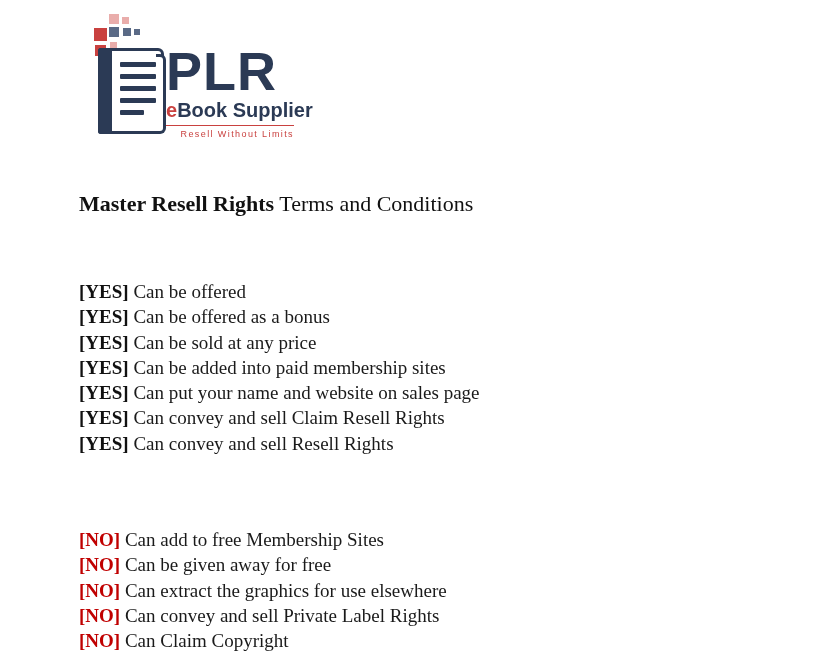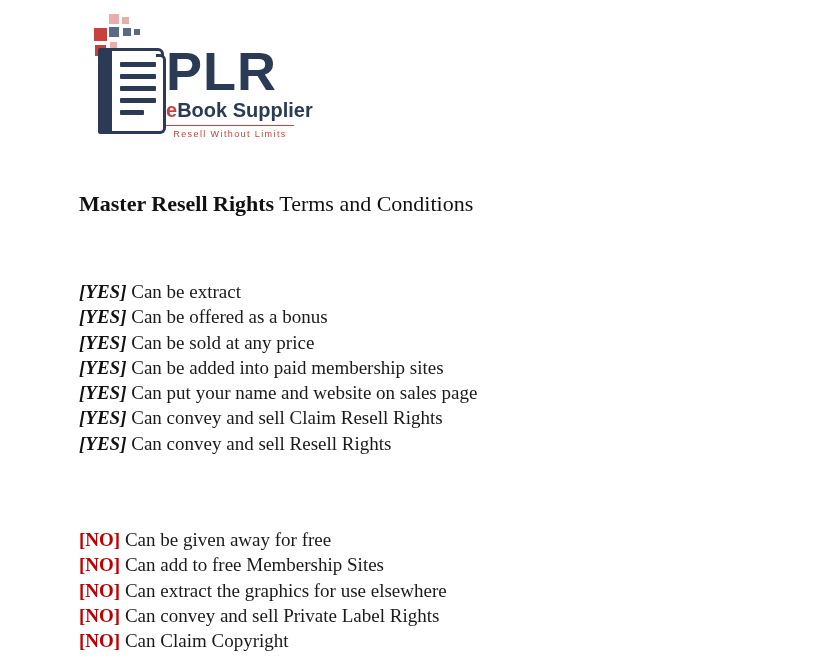--- a/index.html
+++ b/index.html
@@ -116,21 +116,21 @@
   .logo-sub .e { color: #c9413f; }
   .logo-tag {
     font-family: "Liberation Sans", sans-serif;
     font-size: 9px;
     letter-spacing: 1.4px;
     color: #c9413f;
     margin-top: 5px;
     border-top: 1px solid #c9413f;
     padding-top: 3px;
     width: 128px;
-    text-align: center;
+    text-align: right;
   }
 
   
   .doc-title {
     position: absolute;
     left: 79px;
     top: 185px;
     font-size: 22px;
     line-height: 38px;
     color: #111111;
@@ -150,21 +150,21 @@
   }
   .rights-list.yes { top: 279px; }
   .rights-list.no  { top: 527px; }
 
   .rights-row {
     white-space: nowrap;
   }
   .tag {
     font-weight: bold;
   }
-  .tag.yes { color: #111111; font-style: italic; }
+  .tag.yes { color: #111111; }
   .tag.no  { color: #c00000; }
   .rights-text { color: #1a1a1a; }
 </style>
 </head>
 <body>
 
 <div class="logo-block">
 
   <div class="logo-dots">
     <span class="d1"></span>
@@ -191,28 +191,28 @@
   <div class="logo-text">
     <div class="logo-plr">PLR</div>
     <div class="logo-sub"><span class="e">e</span><span>Book Supplier</span></div>
     <div class="logo-tag">Resell Without Limits</div>
   </div>
 </div>
 
 <div class="doc-title"><span class="strong">Master Resell Rights</span><span> Terms and Conditions</span></div>
 
 <div class="rights-list yes">
-  <div class="rights-row"><span class="tag yes">[YES]</span> <span class="rights-text">Can be extract</span></div>
+  <div class="rights-row"><span class="tag yes">[YES]</span> <span class="rights-text">Can be offered</span></div>
   <div class="rights-row"><span class="tag yes">[YES]</span> <span class="rights-text">Can be offered as a bonus</span></div>
   <div class="rights-row"><span class="tag yes">[YES]</span> <span class="rights-text">Can be sold at any price</span></div>
   <div class="rights-row"><span class="tag yes">[YES]</span> <span class="rights-text">Can be added into paid membership sites</span></div>
   <div class="rights-row"><span class="tag yes">[YES]</span> <span class="rights-text">Can put your name and website on sales page</span></div>
   <div class="rights-row"><span class="tag yes">[YES]</span> <span class="rights-text">Can convey and sell Claim Resell Rights</span></div>
   <div class="rights-row"><span class="tag yes">[YES]</span> <span class="rights-text">Can convey and sell Resell Rights</span></div>
 </div>
 
 <div class="rights-list no">
+  <div class="rights-row"><span class="tag no">[NO]</span> <span class="rights-text">Can add to free Membership Sites</span></div>
   <div class="rights-row"><span class="tag no">[NO]</span> <span class="rights-text">Can be given away for free</span></div>
-  <div class="rights-row"><span class="tag no">[NO]</span> <span class="rights-text">Can add to free Membership Sites</span></div>
   <div class="rights-row"><span class="tag no">[NO]</span> <span class="rights-text">Can extract the graphics for use elsewhere</span></div>
   <div class="rights-row"><span class="tag no">[NO]</span> <span class="rights-text">Can convey and sell Private Label Rights</span></div>
   <div class="rights-row"><span class="tag no">[NO]</span> <span class="rights-text">Can Claim Copyright</span></div>
 </div>
 
 </body></html>

